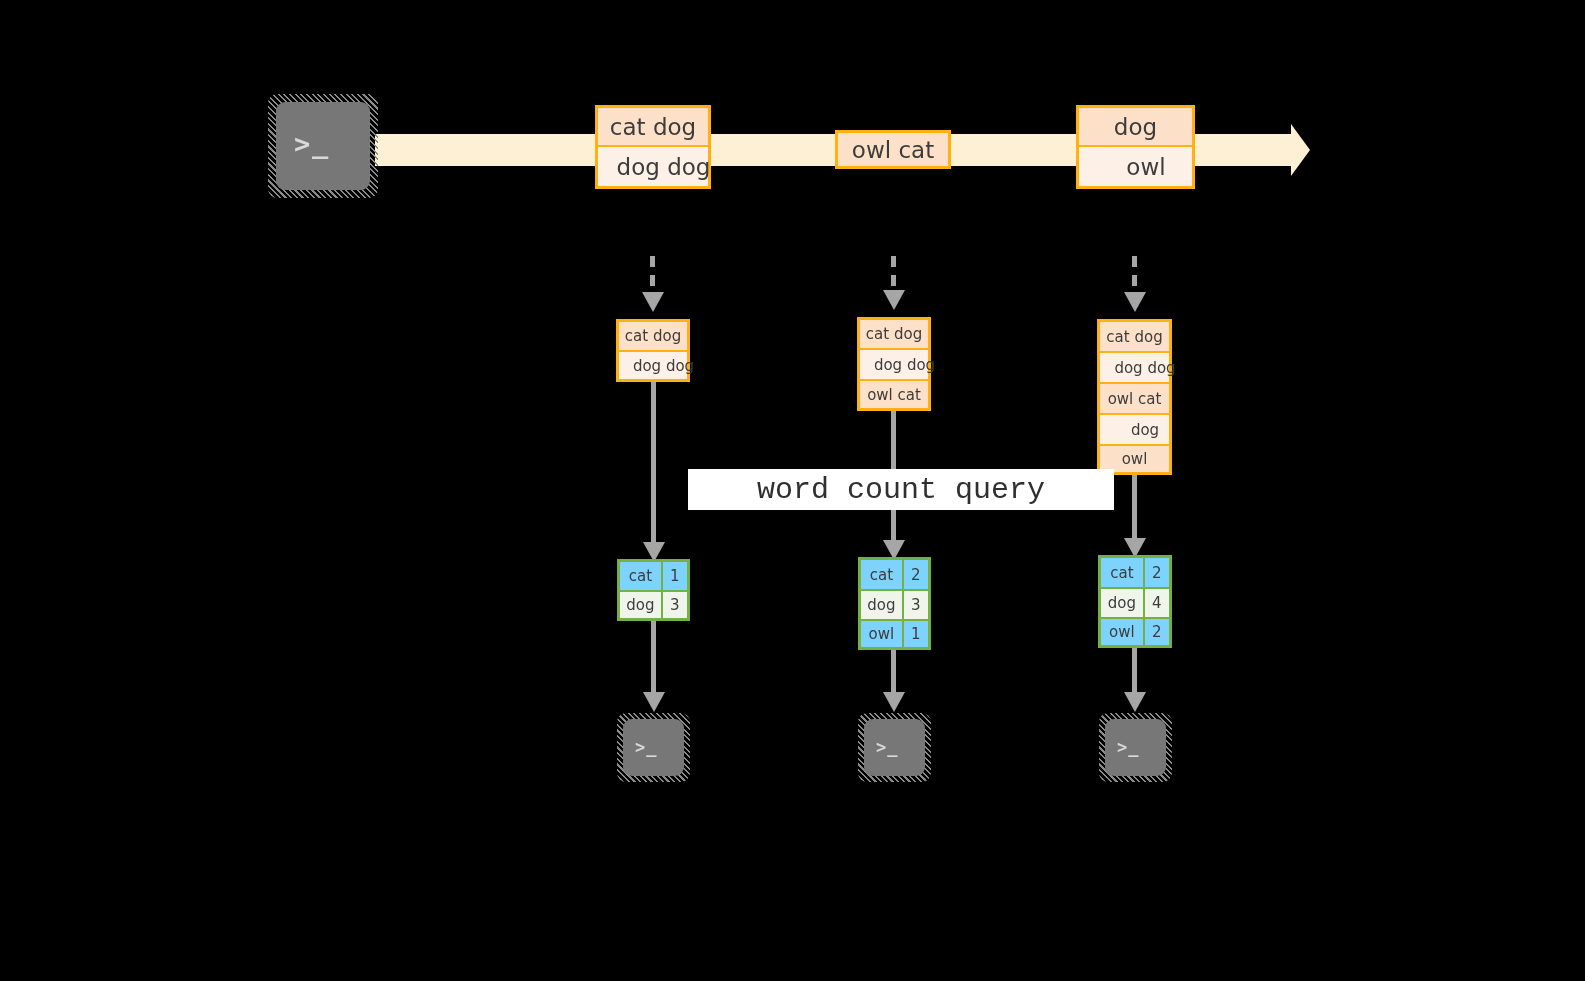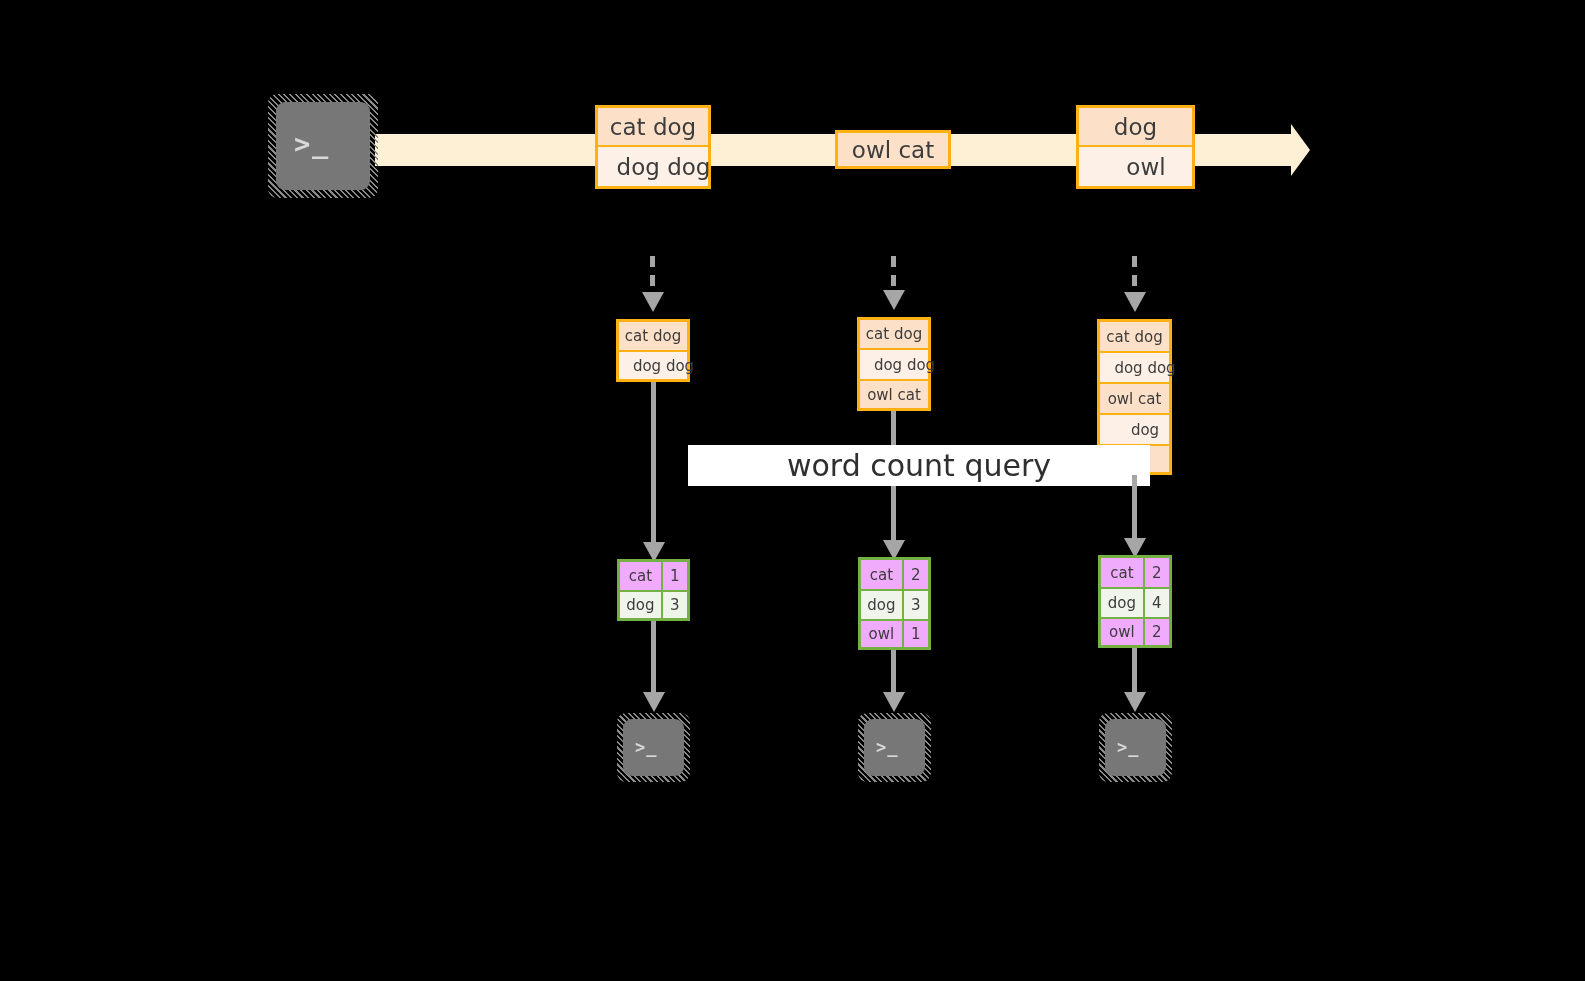--- a/index.html
+++ b/index.html
@@ -93,21 +93,21 @@
     border: 3px solid #74b043;
     background: #eff5eb;
   }
   .resulttable .row {
     display: flex;
     box-sizing: border-box;
     border-bottom: 2px solid #74b043;
   }
   .resulttable .row:last-child { border-bottom: none; }
   .resulttable .row.shade-a .k,
-  .resulttable .row.shade-a .v { background: #f0abfc; }
+  .resulttable .row.shade-a .v { background: #7dd3fc; }
   .resulttable .row.shade-b .k,
   .resulttable .row.shade-b .v { background: #eff5eb; }
   .resulttable .k, .resulttable .v {
     box-sizing: border-box;
     display: flex;
     align-items: center;
     justify-content: center;
     font-size: 15px;
     color: #3c3c3c;
     white-space: nowrap;
@@ -244,21 +244,21 @@
   <div class="conn-head" style="left:1124px; top:292px; border-width:20px 11px 0 11px;"></div>
 
   <div class="msgbox small" style="left:1097px; top:319px; width:75px; height:156px;">
     <div class="cell shade-a" style="height:31px;">cat dog</div>
     <div class="cell shade-b" style="height:31px;">dog dog</div>
     <div class="cell shade-a" style="height:31px;">owl cat</div>
     <div class="cell shade-b" style="height:31px;">dog</div>
     <div class="cell shade-a" style="height:26px;">owl</div>
   </div>
 
-  <div class="query-label" style="left:688px; top:445px; width:462px; height:41px;">word count query</div>
+  <div class="query-label" style="left:688px; top:469px; width:426px; height:41px;font-family:Liberation Mono, monospace;">word count query</div>
 
   <div class="conn" style="left:1132px; top:475px; width:5px; height:71px;"></div>
   <div class="conn-head" style="left:1124px; top:538px; border-width:20px 11px 0 11px;"></div>
 
   <div class="resulttable" style="left:1098px; top:555px; width:74px; height:93px;">
     <div class="row shade-a" style="height:31px;">
       <div class="k" style="width:45px;">cat</div>
       <div class="v" style="width:25px;">2</div>
     </div>
     <div class="row shade-b" style="height:30px;">

